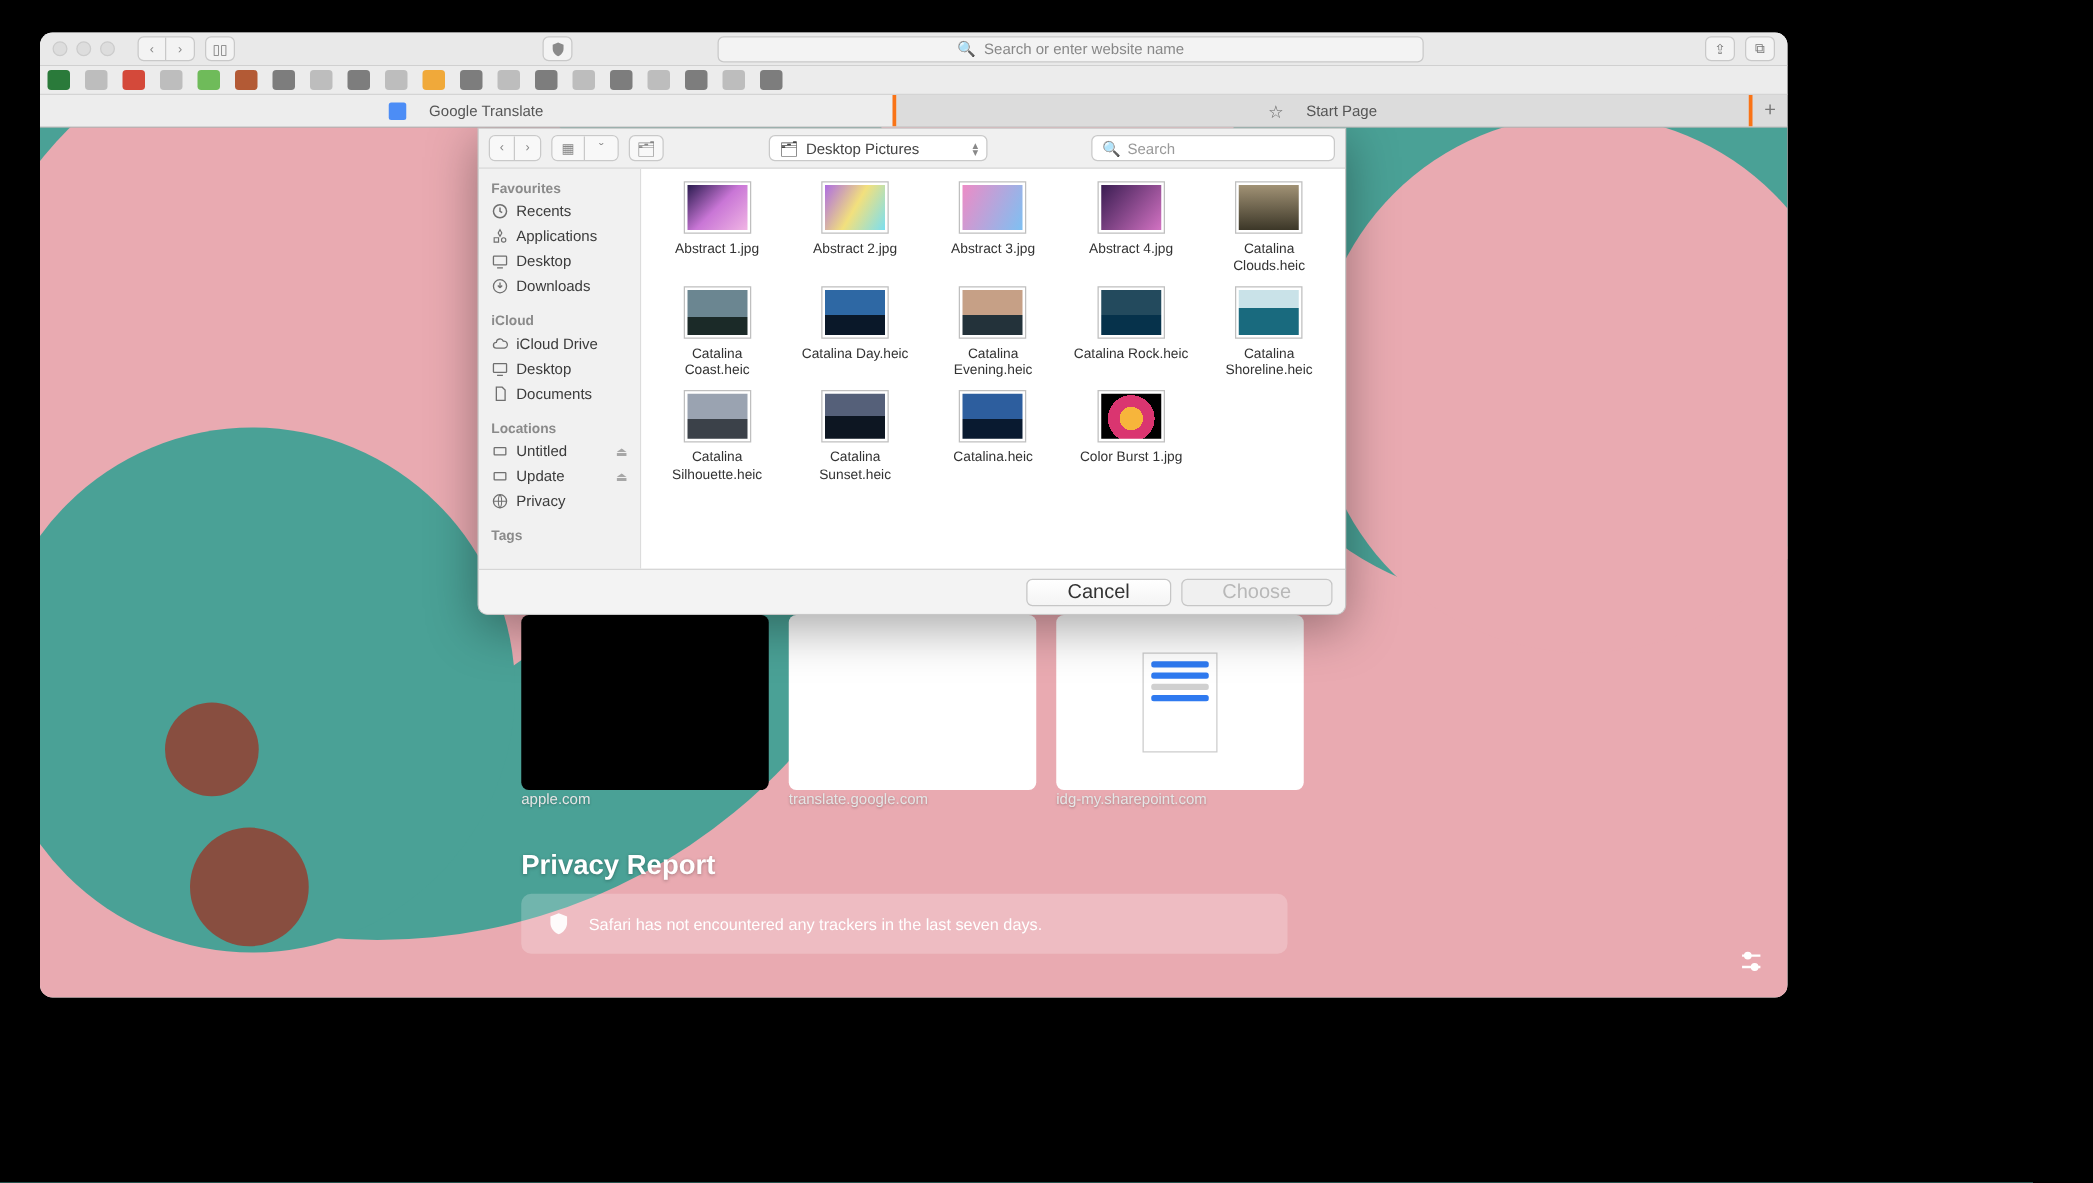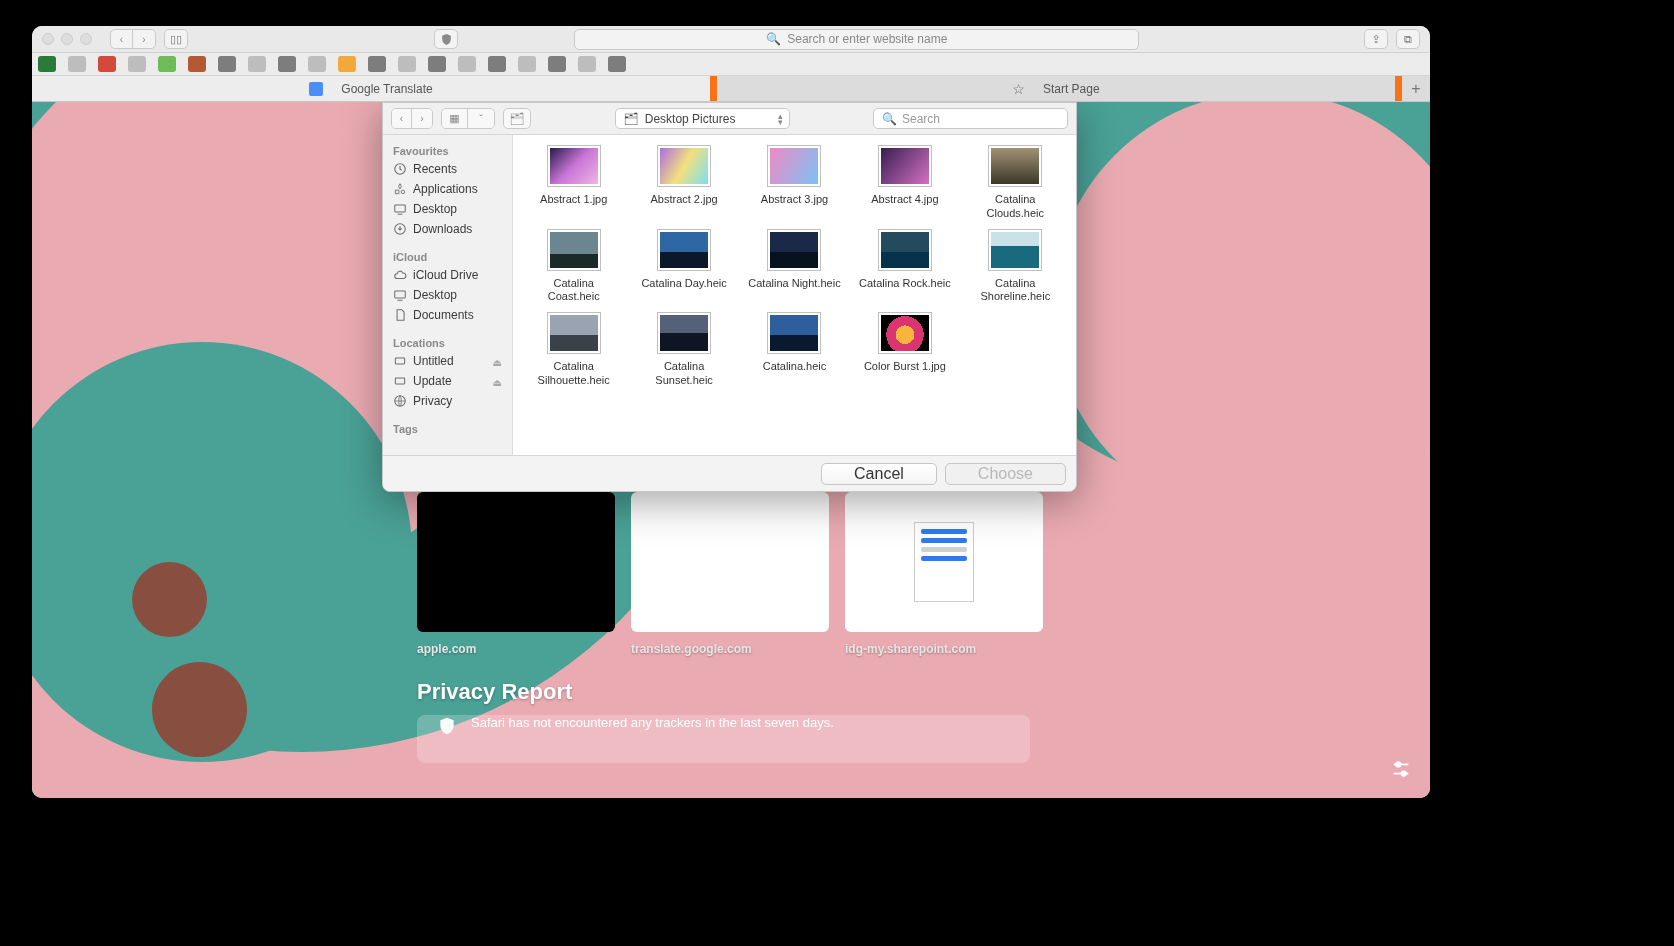--- a/index.html
+++ b/index.html
@@ -16,21 +16,21 @@
 .nav-pill button:last-child{border-right:none;}
 .sq-btn { width:24px; height:20px; border:1px solid #c9c9c9; border-radius:5px; background:#f3f3f3; font-size:11px; color:#777; display:flex;align-items:center;justify-content:center; }
 .addr { flex:1; max-width:565px; height:21px; margin:0 auto; background:#f3f3f3; border:1px solid #c9c9c9; border-radius:5px; display:flex; align-items:center; justify-content:center; font-size:12px; color:#888; gap:6px;}
 .toolbar-right{margin-left:auto;display:flex;gap:8px;}
 
 .favbar { height:23px; background:#ececec; border-bottom:1px solid #d4d4d4; display:flex; align-items:center; padding:0 6px; gap:12px; }
 .fav-ic { width:18px; height:16px; border-radius:3px; background:#7d7d7d; display:inline-block; }
 .fav-ic.lt{background:#bdbdbd;}
 
 .tabbar { height:26px; background:#dcdcdc; display:flex; border-bottom:1px solid #c7c7c7; }
-.tab { flex:1; display:flex; align-items:center; justify-content:center; gap:18px; font-size:12px; color:#555; border-right:7px solid #f97316; position:relative;}
+.tab { flex:1; display:flex; align-items:center; justify-content:center; gap:18px; font-size:12px; color:#555; border-right:3px solid #f97316; position:relative;}
 .tab.active { background:#ededed; }
 .tab-icon{width:14px;height:14px;border-radius:2px;display:inline-block;}
 .star{color:#666;font-size:14px;}
 .new-tab{width:28px;display:flex;align-items:center;justify-content:center;color:#777;font-size:16px;}
 
 
 .startpage { position:relative; height:696px; overflow:hidden; background:#e9aab1; }
 .bg-shape{position:absolute;}
 .shape-teal1{left:-180px; top:-250px; width:900px; height:900px; background:#4aa196; border-radius:50%; opacity:1;}
 .shape-pink-over{left:-60px; top:-80px; width:560px; height:560px; background:#e9aab1; border-radius:50%;}
@@ -41,25 +41,25 @@
 .dot2{left:120px; top:560px; width:95px; height:95px; background:#884e40; border-radius:50%;}
 
 .sp-inner{position:absolute; left:0; right:0; top:0; bottom:0; padding:0;}
 
 .fav-cards{position:absolute; left:385px; top:390px; display:flex; gap:16px;}
 .card{width:198px;}
 .card-prev{width:198px;height:140px;border-radius:6px;background:#fff;overflow:hidden;display:flex;align-items:center;justify-content:center;}
 .card-prev.black{background:#000;}
 .card-prev .mini{width:60px;height:80px;border:1px solid #ccc;background:#fff;display:flex;flex-direction:column;gap:4px;padding:6px;}
 .card-prev .mini span{height:5px;background:#2f7af0;border-radius:2px;}
-.card-label{margin-top:10px;font-size:12px;color:#e6e6e6;text-shadow:0 1px 2px rgba(0,0,0,.3);font-weight:bold;}
+.card-label{font-size:12px;color:#e6e6e6;text-shadow:0 1px 2px rgba(0,0,0,.3);}
 
 .section-h{position:absolute;font-weight:700;color:#fff;text-shadow:0 1px 3px rgba(0,0,0,.3);}
 .h-privacy{left:385px;top:577px;font-size:22px;}
-.privacy-box{position:absolute;left:385px;top:613px;width:613px;height:48px;border-radius:8px;background:rgba(255,255,255,.22);display:flex;align-items:flex-start;padding:0 20px;gap:14px;color:#fff;font-size:13px;}
+.privacy-box{position:absolute;left:385px;top:613px;width:613px;height:48px;border-radius:8px;background:rgba(255,255,255,.22);display:flex;align-items:center;padding:0 20px;gap:14px;color:#fff;font-size:13px;}
 .shield{width:20px;height:22px;display:inline-block;}
 .shield svg{width:100%;height:100%;fill:#fff;opacity:.95;}
 
 .h-siri{left:385px;top:694px;font-size:22px;}
 .custom-btn{position:absolute;right:16px;bottom:16px;width:26px;height:26px;display:flex;align-items:center;justify-content:center;}
 .custom-btn svg{stroke:#fff;fill:none;stroke-width:2;}
 
 
 .sheet{ position:absolute; left:350px; top:0px; width:695px; height:390px; background:#f6f6f6; border:1px solid #c7c7c7; border-radius:0 0 8px 8px; box-shadow:0 10px 40px rgba(0,0,0,.35); overflow:hidden; display:flex; flex-direction:column; }
 .sheet-top{ height:32px; border-bottom:1px solid #d6d6d6; background:#f0f0f0; display:flex; align-items:center; padding:0 8px; gap:8px; }
@@ -392,23 +392,23 @@
                 <div class="fname">Catalina Coast.heic</div>
               </div>
               <div class="file">
                 <div class="thumb-b">
                   <div class="thumb-i t-day"></div>
                 </div>
                 <div class="fname">Catalina Day.heic</div>
               </div>
               <div class="file">
                 <div class="thumb-b">
-                  <div class="thumb-i t-night"></div>
-                </div>
-                <div class="fname">Catalina Night.heic</div>
+                  <div class="thumb-i t-evening"></div>
+                </div>
+                <div class="fname">Catalina Evening.heic</div>
               </div>
               <div class="file">
                 <div class="thumb-b">
                   <div class="thumb-i t-rock"></div>
                 </div>
                 <div class="fname">Catalina Rock.heic</div>
               </div>
               <div class="file">
                 <div class="thumb-b">
                   <div class="thumb-i t-shore"></div>

